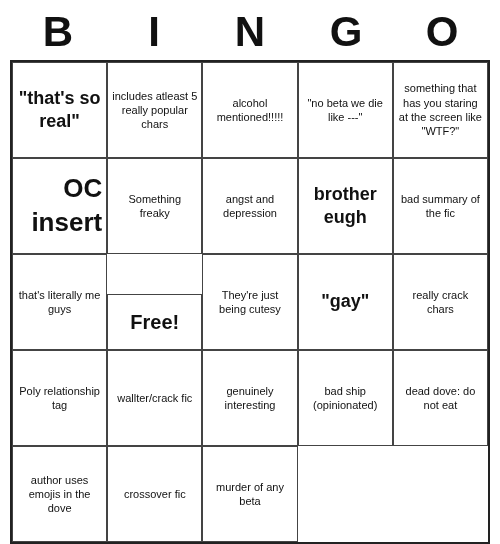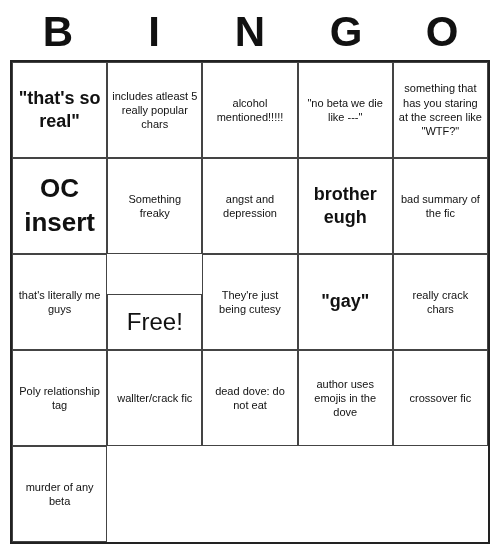--- a/index.html
+++ b/index.html
@@ -46,24 +46,25 @@
       line-height: 1.3;
       word-break: break-word;
     }
     .cell.large-text {
       font-size: 18px;
       font-weight: bold;
     }
     .cell.xlarge-text {
       font-size: 26px;
       font-weight: bold;
+      text-align: right;
     }
     .cell.free {
-      font-size: 24px;
-      font-weight: normal;
+      font-size: 20px;
+      font-weight: bold;
       margin-top: 40px;
     }
   </style>
 </head>
 <body>
 
 <div class="bingo-title">
   <span>B</span>
   <span>I</span>
   <span>N</span>
@@ -82,17 +83,19 @@
     <div class="cell">angst and depression</div>
     <div class="cell large-text">brother eugh</div>
     <div class="cell">bad summary of the fic</div>
     <div class="cell">that's literally me guys</div>
     <div class="cell free">Free!</div>
     <div class="cell">They're just being cutesy</div>
     <div class="cell large-text">"gay"</div>
     <div class="cell">really crack chars</div>
     <div class="cell">Poly relationship tag</div>
     <div class="cell">wallter/crack fic</div>
+    <div class="cell">genuinely interesting</div>
+    <div class="cell">bad ship (opinionated)</div>
     <div class="cell">dead dove: do not eat</div>
     <div class="cell">author uses emojis in the dove</div>
     <div class="cell">crossover fic</div>
     <div class="cell">murder of any beta</div>
   </div>
 
 </body></html>

